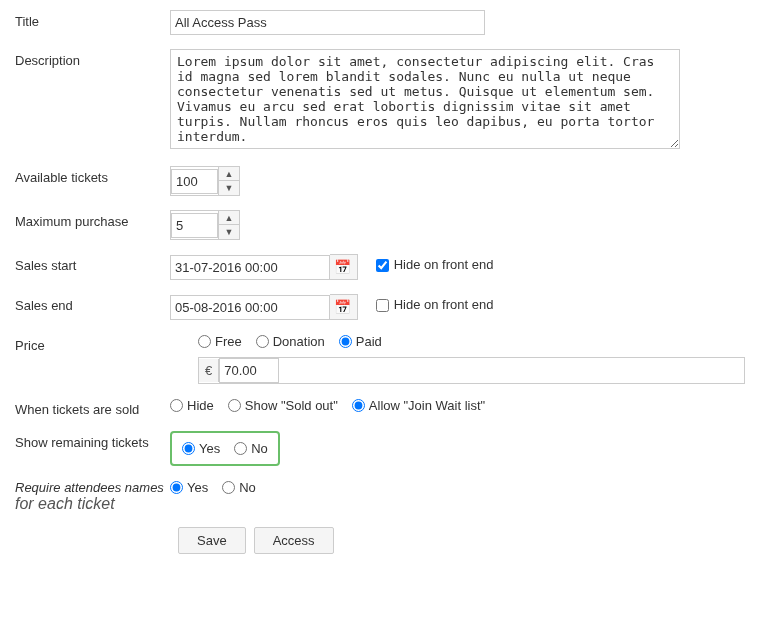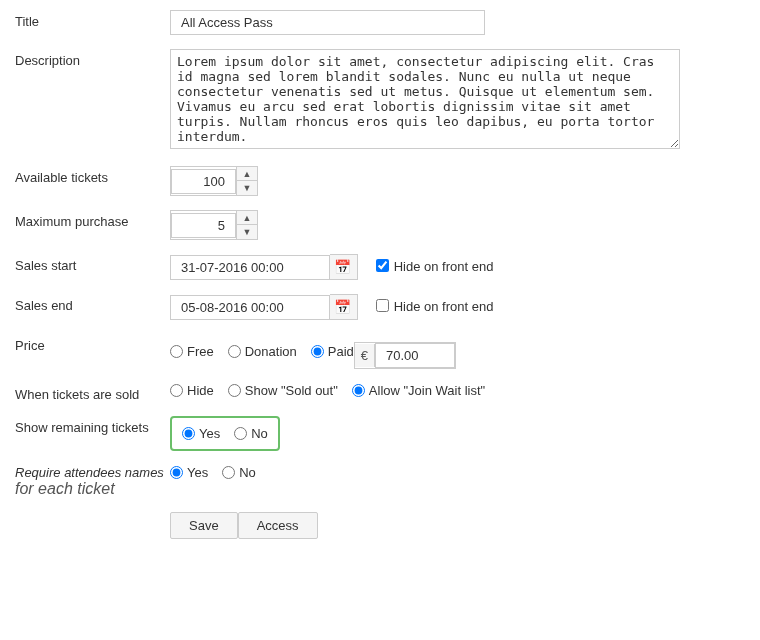--- a/index.html
+++ b/index.html
@@ -23,21 +23,21 @@
       min-width: 155px;
       padding-top: 4px;
       color: #333;
       font-size: 13px;
     }
     .form-control-area {
       flex: 1;
     }
     input[type="text"] {
       border: 1px solid #ccc;
-      padding: 4px 10px;
+      padding: 4px 4px;
       font-size: 13px;
       color: #333;
       outline: none;
     }
     textarea {
       border: 1px solid #ccc;
       padding: 4px 6px;
       font-size: 13px;
       color: #333;
       width: 510px;
@@ -48,24 +48,24 @@
     .title-input {
       width: 315px;
     }
     .spinner-wrapper {
       display: inline-flex;
       align-items: center;
       border: 1px solid #ccc;
     }
     .spinner-input {
       border: none;
-      width: 65px;
+      width: 47px;
       padding: 4px 6px;
       font-size: 13px;
-      text-align: right;
+      text-align: left;
       outline: none;
     }
     .spinner-buttons {
       display: flex;
       flex-direction: column;
       border-left: 1px solid #ccc;
     }
     .spinner-btn {
       background: #f5f5f5;
       border: none;
@@ -97,31 +97,32 @@
       height: 26px;
       border: 1px solid #ccc;
       border-left: none;
       background: #f5f5f5;
       cursor: pointer;
       color: #555;
       font-size: 14px;
     }
     .checkbox-label {
       display: inline-flex;
-      align-items: flex-start;
+      align-items: flex-end;
       margin-left: 14px;
       font-size: 13px;
       cursor: pointer;
     }
     .checkbox-label input[type="checkbox"] {
       margin-right: 5px;
     }
     .price-row {
       display: flex;
-      flex-direction: row;
+      flex-direction: column;
+      margin-left: 28px;
     }
     .radio-group {
       display: inline-flex;
       align-items: center;
       gap: 14px;
     }
     .radio-label {
       display: inline-flex;
       align-items: center;
       cursor: pointer;
@@ -138,35 +139,35 @@
     }
     .euro-symbol {
       padding: 4px 6px;
       border-right: 1px solid #ccc;
       background: #f5f5f5;
       font-size: 13px;
       color: #555;
     }
     .price-input {
       border: none;
-      width: 80px;
+      width: 60px;
       padding: 4px 6px;
       font-size: 13px;
       outline: none;
     }
     .highlight-box {
       border: 2px solid #6abf69;
       border-radius: 4px;
       padding: 8px 10px;
       display: inline-flex;
       align-items: center;
     }
     .button-row {
       display: flex;
-      gap: 0;
+      gap: 8px;
       margin-top: 10px;
     }
     .btn {
       padding: 5px 18px;
       border: 1px solid #ccc;
       background: #f5f5f5;
       font-size: 13px;
       cursor: pointer;
       border-radius: 2px;
       color: #333;

